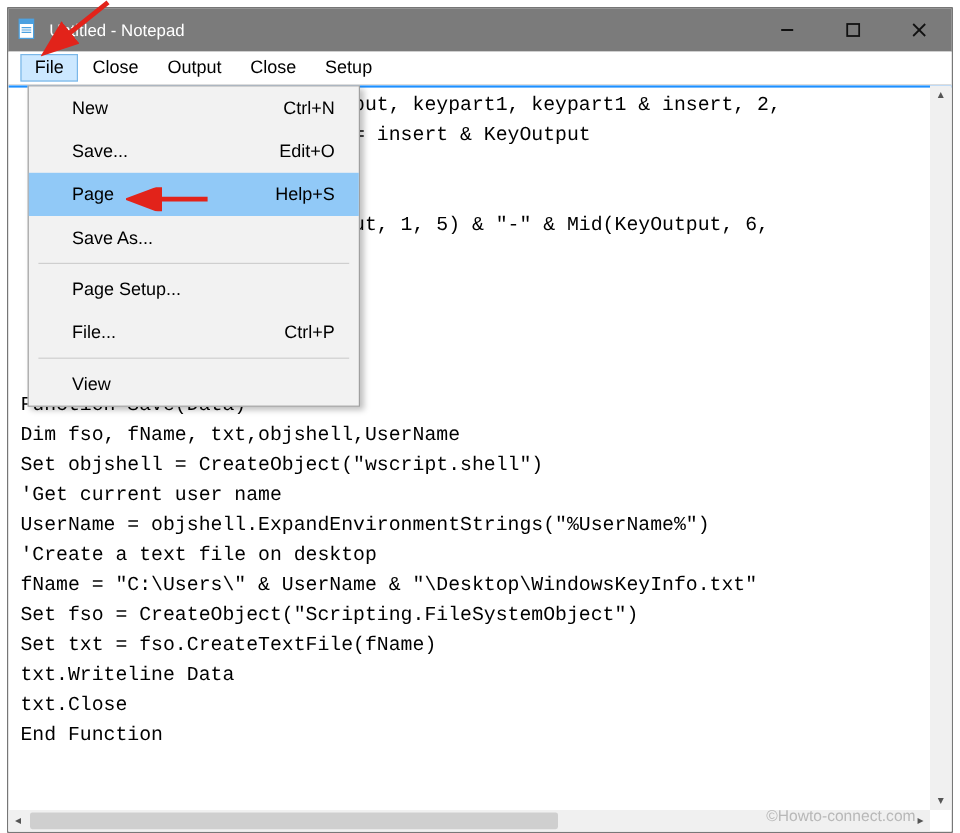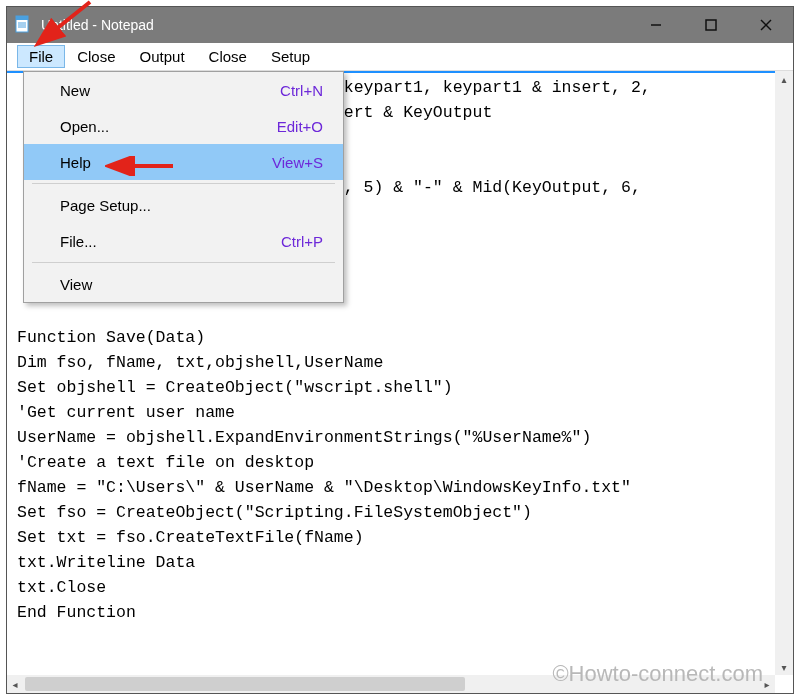--- a/index.html
+++ b/index.html
@@ -76,39 +76,39 @@
       font-size: 16.5px;
       line-height: 25px;
       white-space: pre;
       padding: 4px 10px;
       color: #000;
     }
     .context-menu {
       position: absolute;
       left: 16px;
       top: 0px;
-      width: 321px;
+      width: 277px;
       background: #f2f2f2;
       border: 1px solid #a0a0a0;
       box-shadow: 3px 3px 5px rgba(0,0,0,0.25);
       z-index: 10;
       font-size: 15px;
     }
     .ctx-item {
       display: flex;
       align-items: center;
       height: 36px;
       padding-left: 36px;
       padding-right: 20px;
     }
     .ctx-item.highlighted {
       background: #91c9f7;
     }
     .ctx-label { flex: 1; }
-    .ctx-shortcut { color: #6d28d9; }
+    .ctx-shortcut { color: #000000; }
     .ctx-sep {
       height: 1px;
       background: #cfcfcf;
       margin: 3px 8px;
     }
     .arrow-red-diag {
       position: absolute;
       left: 32px;
       top: 0px;
       width: 60px;
@@ -173,21 +173,21 @@
       width: 440px;
       top: 2px;
       height: 14px;
       background: #cfcfcf;
       border-radius:2px;
     }
     .watermark {
       position: absolute;
       right: 30px;
       bottom: 6px;
-      font-size: 22px;
+      font-size: 13px;
       color: #b8b8b8;
       z-index: 5;
       font-family: Arial, sans-serif;
     }
     .editor-underline {
       position: absolute;
       left: 0;
       top: 0;
       width: 100%;
       height: 2px;
@@ -261,26 +261,30 @@
 txt.Writeline Data
 txt.Close
 End Function</div>
 
     <div class="context-menu">
       <div class="ctx-item">
         <span class="ctx-label">New</span>
         <span class="ctx-shortcut">Ctrl+N</span>
       </div>
       <div class="ctx-item">
-        <span class="ctx-label">Open...</span>
+        <span class="ctx-label">Save...</span>
         <span class="ctx-shortcut">Edit+O</span>
       </div>
       <div class="ctx-item highlighted">
-        <span class="ctx-label">Help</span>
-        <span class="ctx-shortcut">View+S</span>
+        <span class="ctx-label">Page</span>
+        <span class="ctx-shortcut">Help+S</span>
+      </div>
+      <div class="ctx-item">
+        <span class="ctx-label">Save As...</span>
+        <span class="ctx-shortcut"></span>
       </div>
       <div class="ctx-sep"></div>
       <div class="ctx-item">
         <span class="ctx-label">Page Setup...</span>
         <span class="ctx-shortcut"></span>
       </div>
       <div class="ctx-item">
         <span class="ctx-label">File...</span>
         <span class="ctx-shortcut">Ctrl+P</span>
       </div>

